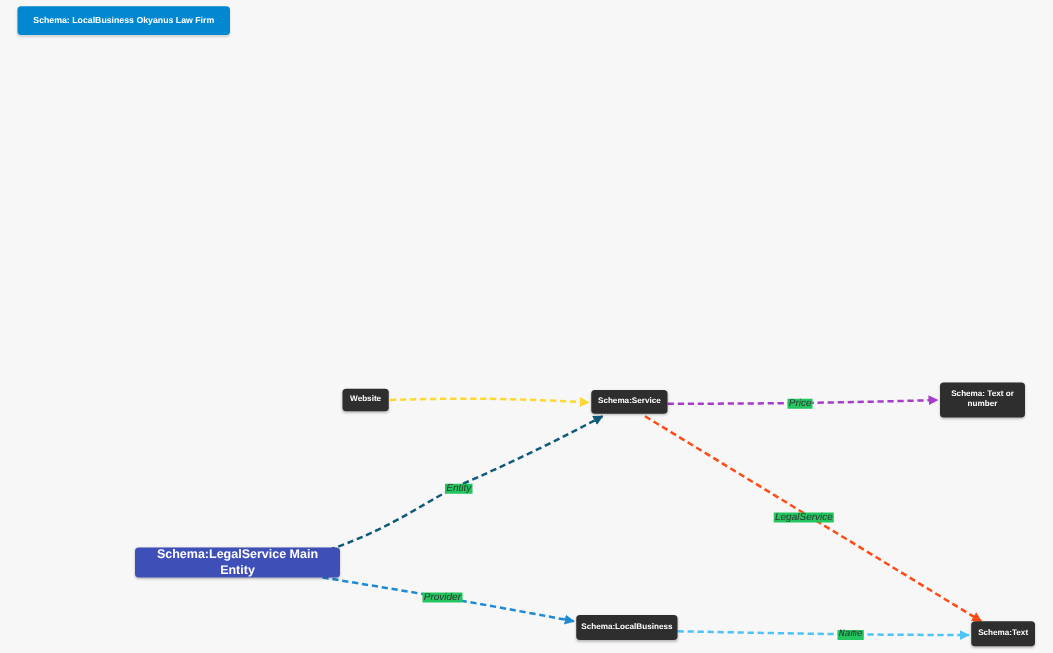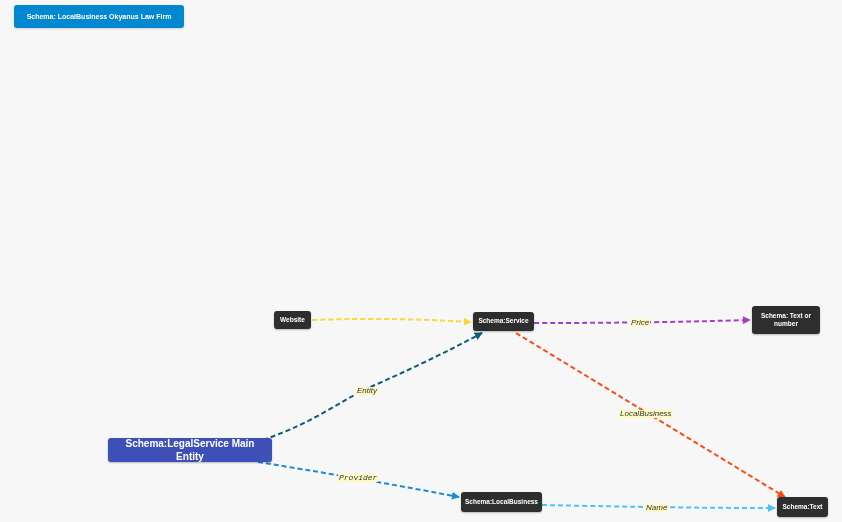--- a/index.html
+++ b/index.html
@@ -58,21 +58,21 @@
     .node.main {
       background: #3f4fb8;
       font-size: 10px;
       border-radius: 3px;
     }
     .edge-label {
       position: absolute;
       font-size: 8px;
       font-style: italic;
       color: #333333;
-      background: #fef9c3;
+      background: #22c55e;
       padding: 0 1px;
       line-height: 1;
       white-space: nowrap;
     }
   </style>
 </head>
 <body>
 
 <div id="canvas">
 
@@ -122,19 +122,19 @@
   <div class="node main" style="left:108px; top:438px; width:164px; height:24px;">Schema:LegalService Main Entity</div>
 
   <div class="node" style="left:461px; top:492px; width:81px; height:20px;">Schema:LocalBusiness</div>
 
   <div class="node" style="left:777px; top:497px; width:51px; height:20px;">Schema:Text</div>
 
   <span class="edge-label" style="left:356px; top:387px;">Entity</span>
 
   <span class="edge-label" style="left:630px; top:319px;">Price</span>
 
-  <span class="edge-label" style="left:619px; top:410px;">LocalBusiness</span>
+  <span class="edge-label" style="left:619px; top:410px;">LegalService</span>
 
-  <span class="edge-label" style="left:338px; top:474px;font-family:Liberation Mono, monospace;">Provider</span>
+  <span class="edge-label" style="left:338px; top:474px;">Provider</span>
 
-  <span class="edge-label" style="left:645px; top:504px;">Name</span>
+  <span class="edge-label" style="left:670px; top:504px;font-family:Liberation Mono, monospace;">Name</span>
 
 </div>
 
 </body></html>

